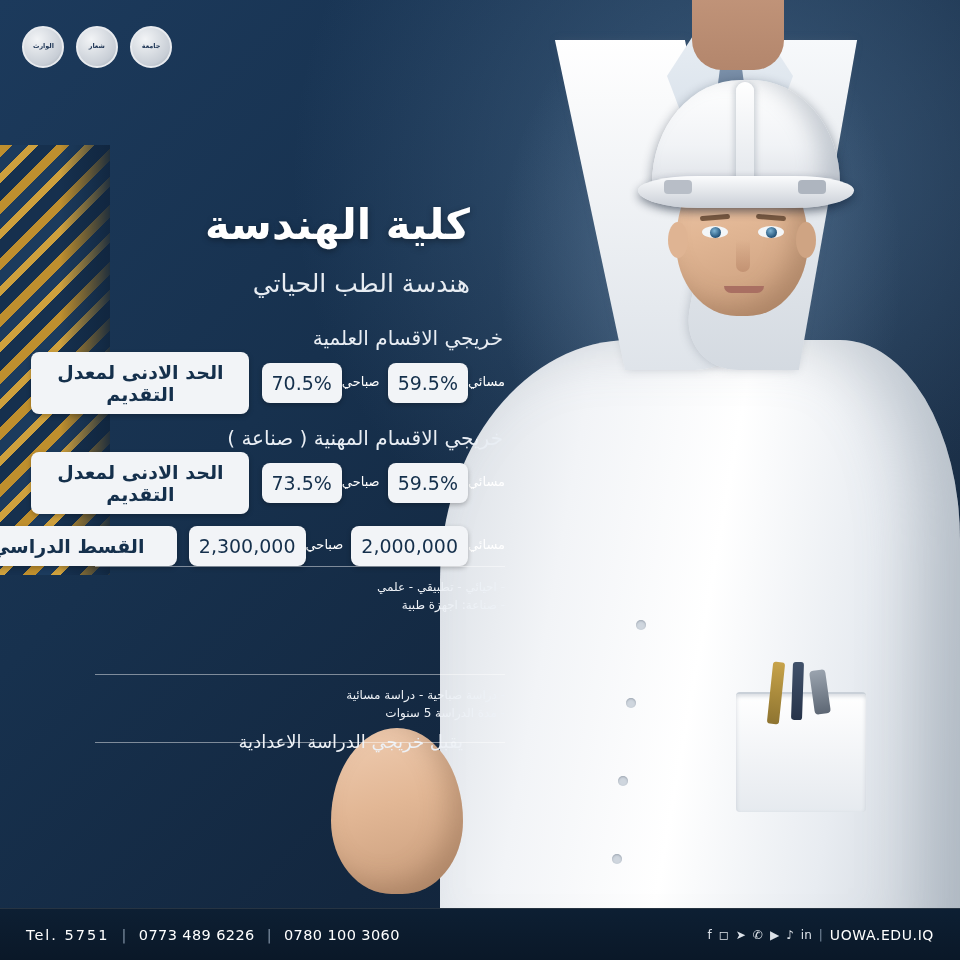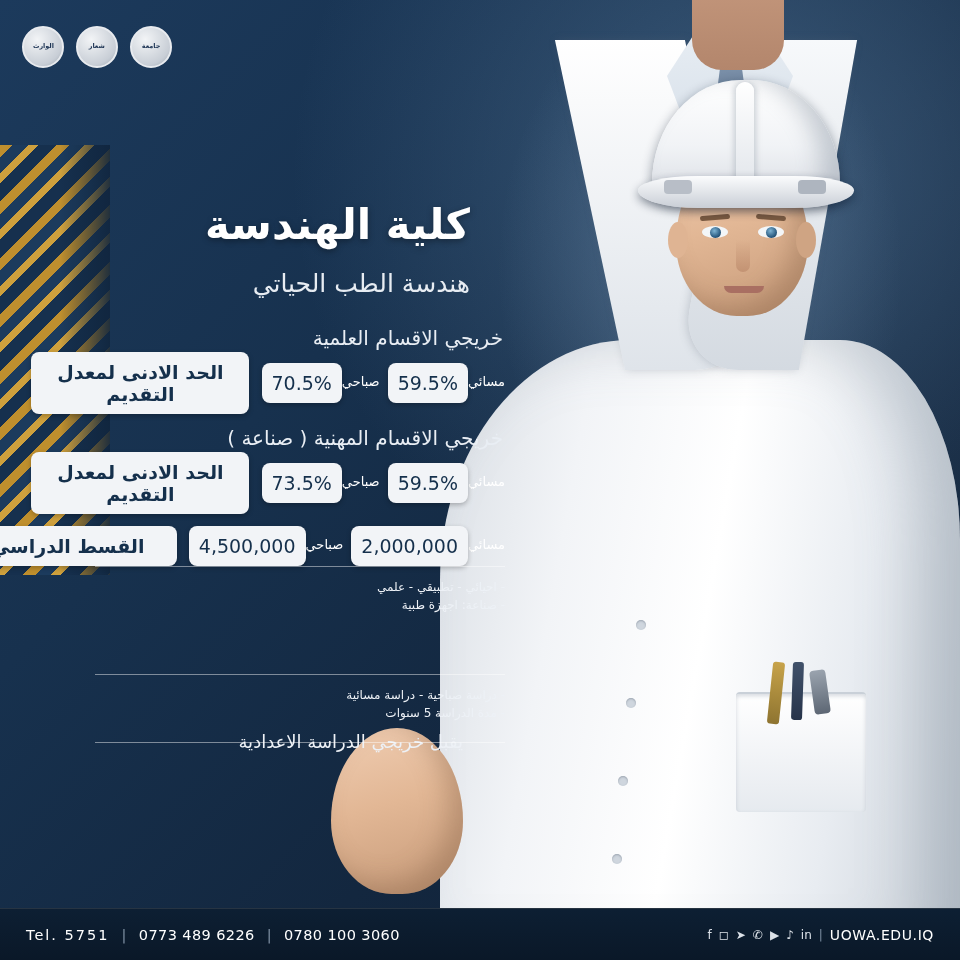--- a/index.html
+++ b/index.html
@@ -352,21 +352,21 @@
 
       <div class="row">
         <div class="row-caption"></div>
         <div class="row-boxes">
           <div class="val-wrap">
             <div class="val-label">مسائي</div>
             <div class="box-val wide">2,000,000</div>
           </div>
           <div class="val-wrap">
             <div class="val-label">صباحي</div>
-            <div class="box-val wide">4,500,000</div>
+            <div class="box-val wide">2,300,000</div>
           </div>
           <div class="val-wrap">
             <div class="val-label">&nbsp;</div>
             <div class="box-main">القسط الدراسي</div>
           </div>
         </div>
       </div>
 
     </div>
 

